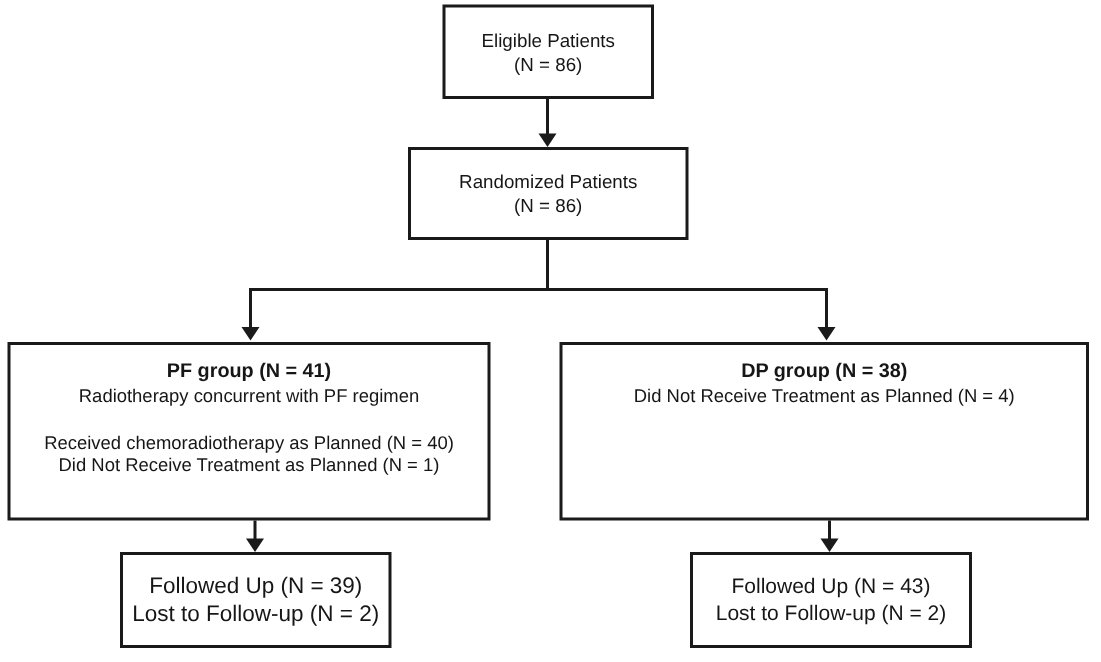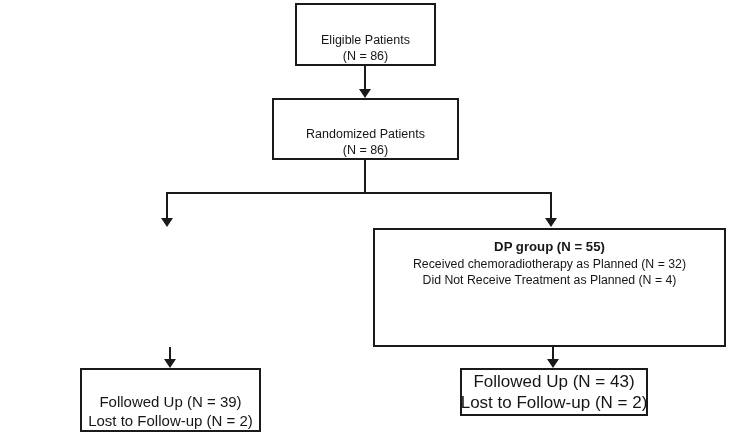--- a/index.html
+++ b/index.html
@@ -19,21 +19,21 @@
     overflow: hidden;
   }
   .node {
     position: absolute;
     box-sizing: border-box;
     background: #ffffff;
     border: 2px solid #1a1a1a;
     display: flex;
     flex-direction: column;
     align-items: center;
-    justify-content: flex-end;
+    justify-content: center;
     text-align: center;
     line-height: 1.28;
   }
   .node .line {
     display: block;
     white-space: nowrap;
   }
   
   #node-eligible {
     left: 295px; top: 3px; width: 141px; height: 63px;
@@ -53,22 +53,22 @@
     left: 373px; top: 228px; width: 353px; height: 119px;
     font-size: 12.3px;
     justify-content: flex-start;
     padding-top: 9px;
   }
   #node-pf-followup {
     left: 80px; top: 368px; width: 181px; height: 64px;
     font-size: 15px;
   }
   #node-dp-followup {
-    left: 460px; top: 368px; width: 188px; height: 48px;
-    font-size: 17px;
+    left: 460px; top: 368px; width: 188px; height: 64px;
+    font-size: 14px;
   }
   .group-title {
     font-weight: bold;
     font-size: 13.2px;
     margin-bottom: 1px;
   }
   .group-sub {
     margin-bottom: 15px;
   }
   
@@ -107,24 +107,29 @@
 
   <div class="conn conn-v" style="left:364px; top:160px; height:34px;"></div>
   <div class="conn conn-h" style="left:166px; top:192px; width:386px;"></div>
 
   <div class="conn conn-v" style="left:166px; top:192px; height:27px;"></div>
   <div class="arrowhead" style="left:161px; top:218px;"></div>
 
   <div class="conn conn-v" style="left:550px; top:192px; height:27px;"></div>
   <div class="arrowhead" style="left:545px; top:218px;"></div>
 
+  <div class="node" id="node-pf-group">
+    <span class="line group-title">PF group (N = 41)</span>
+    <span class="line group-sub">Radiotherapy concurrent with PF regimen</span>
+    <span class="line">Received chemoradiotherapy as Planned (N = 40)</span>
+    <span class="line">Did Not Receive Treatment as Planned (N = 1)</span>
+  </div>
 
   <div class="node" id="node-dp-group">
-    <span class="line group-title">DP group (N = 55)</span>
-    <span class="line">Received chemoradiotherapy as Planned (N = 32)</span>
+    <span class="line group-title">DP group (N = 38)</span>
     <span class="line">Did Not Receive Treatment as Planned (N = 4)</span>
   </div>
 
   <div class="conn conn-v" style="left:169px; top:347px; height:14px;"></div>
   <div class="arrowhead" style="left:164px; top:359px;"></div>
 
   <div class="conn conn-v" style="left:552px; top:347px; height:14px;"></div>
   <div class="arrowhead" style="left:547px; top:359px;"></div>
 
   <div class="node" id="node-pf-followup">

